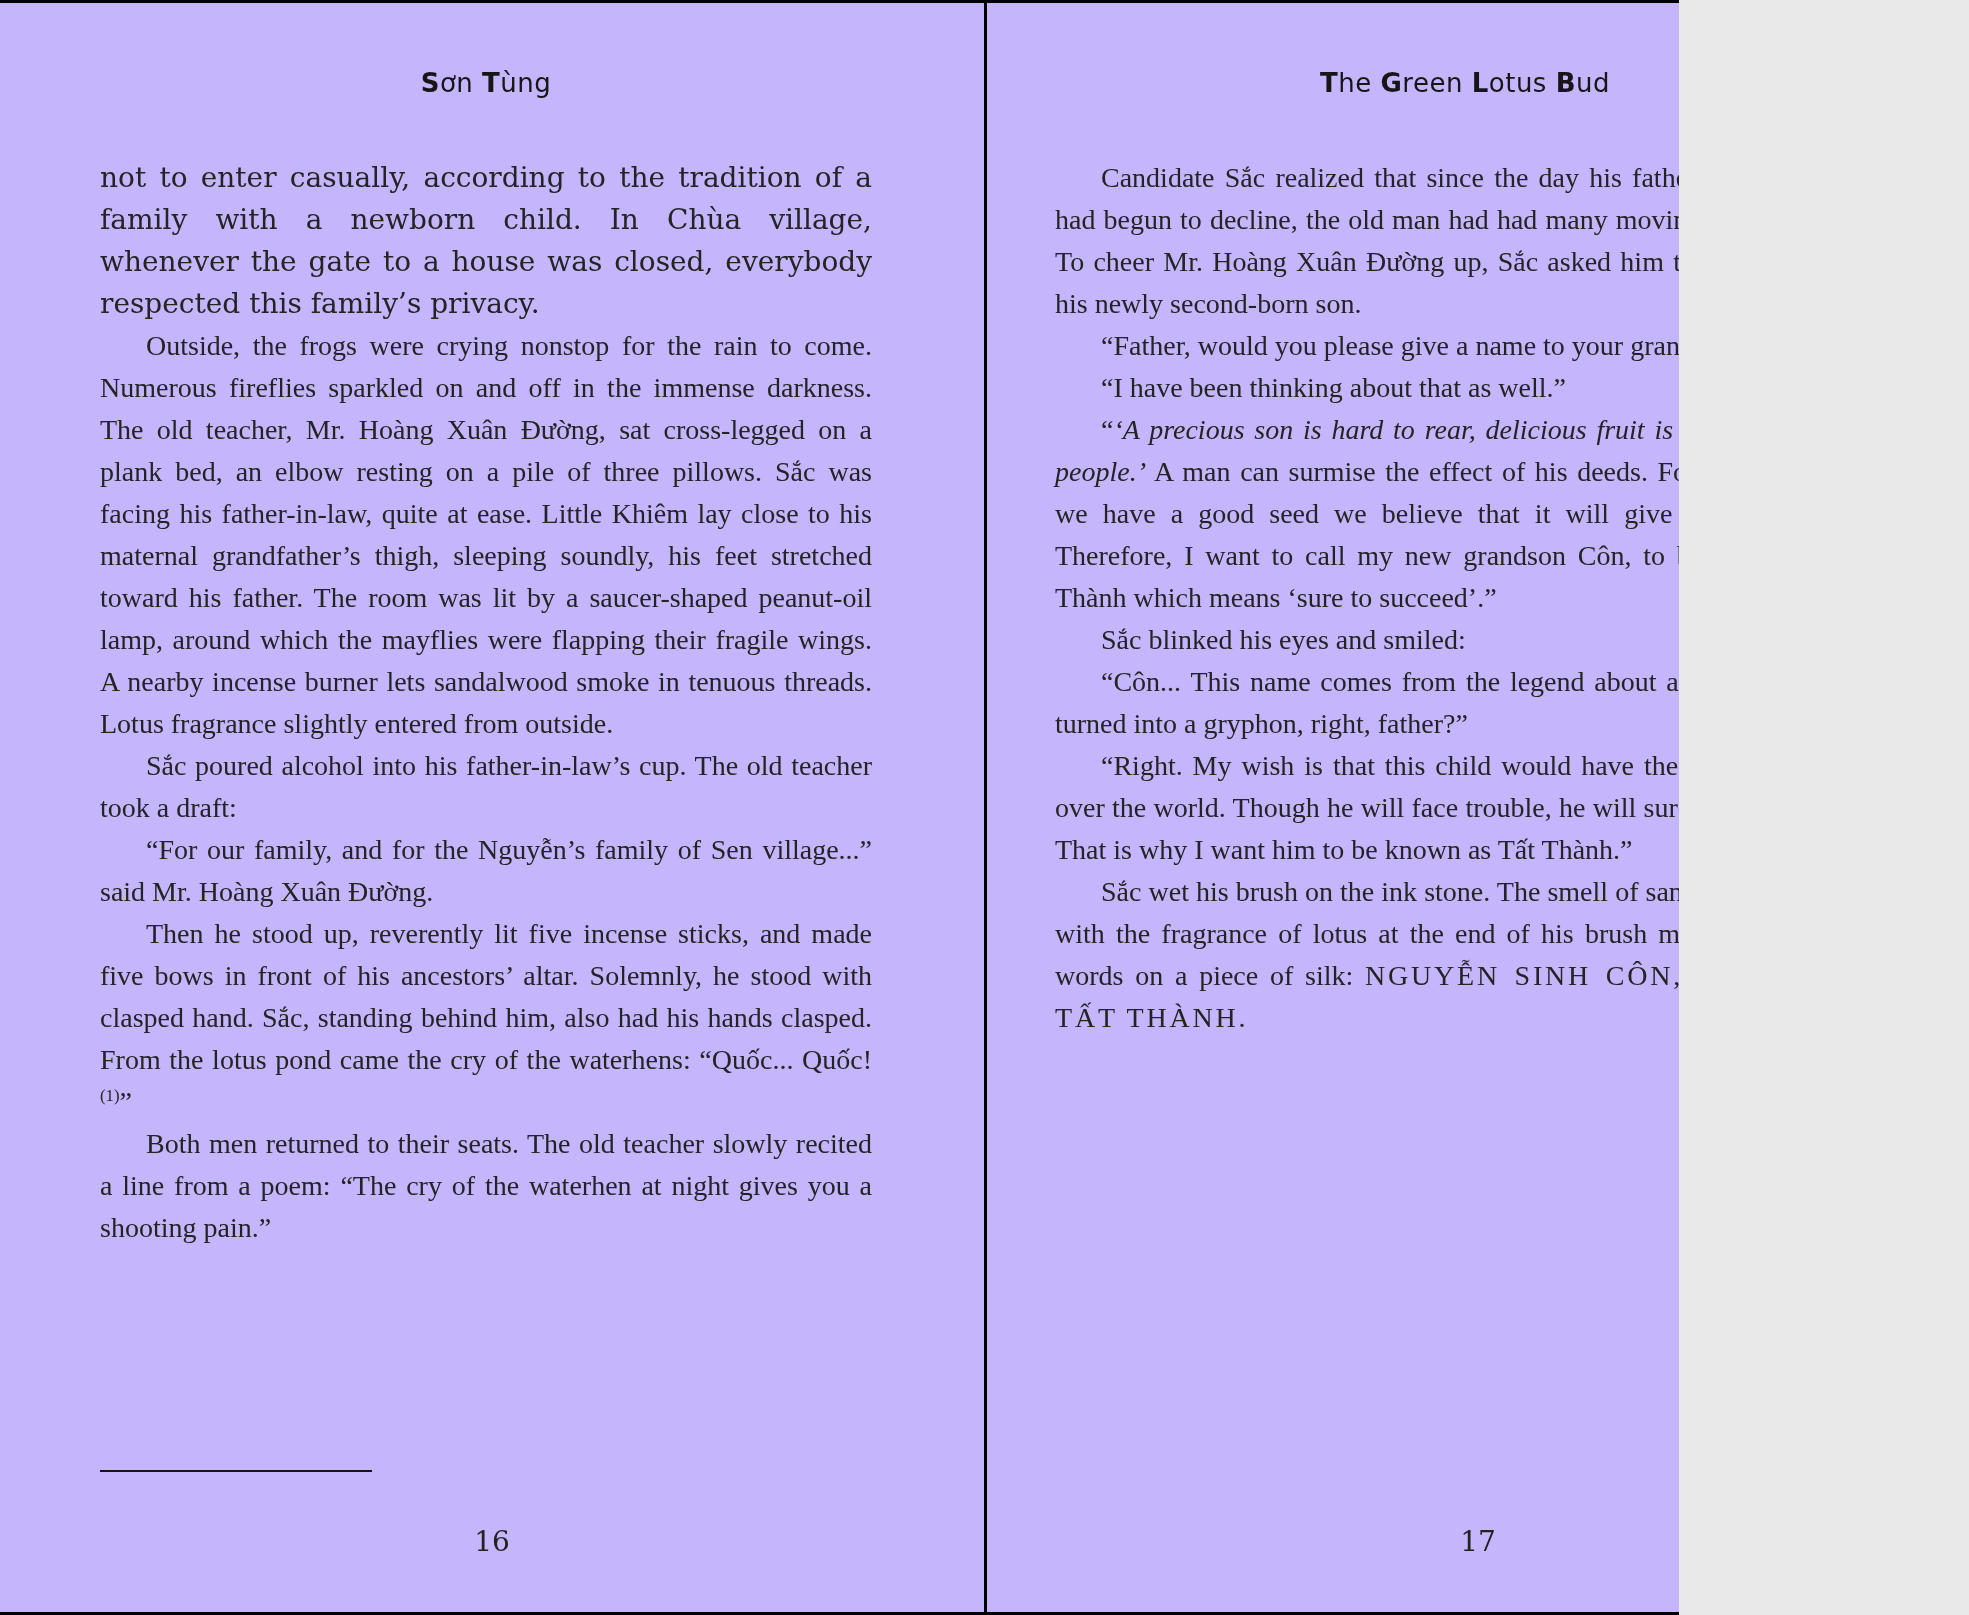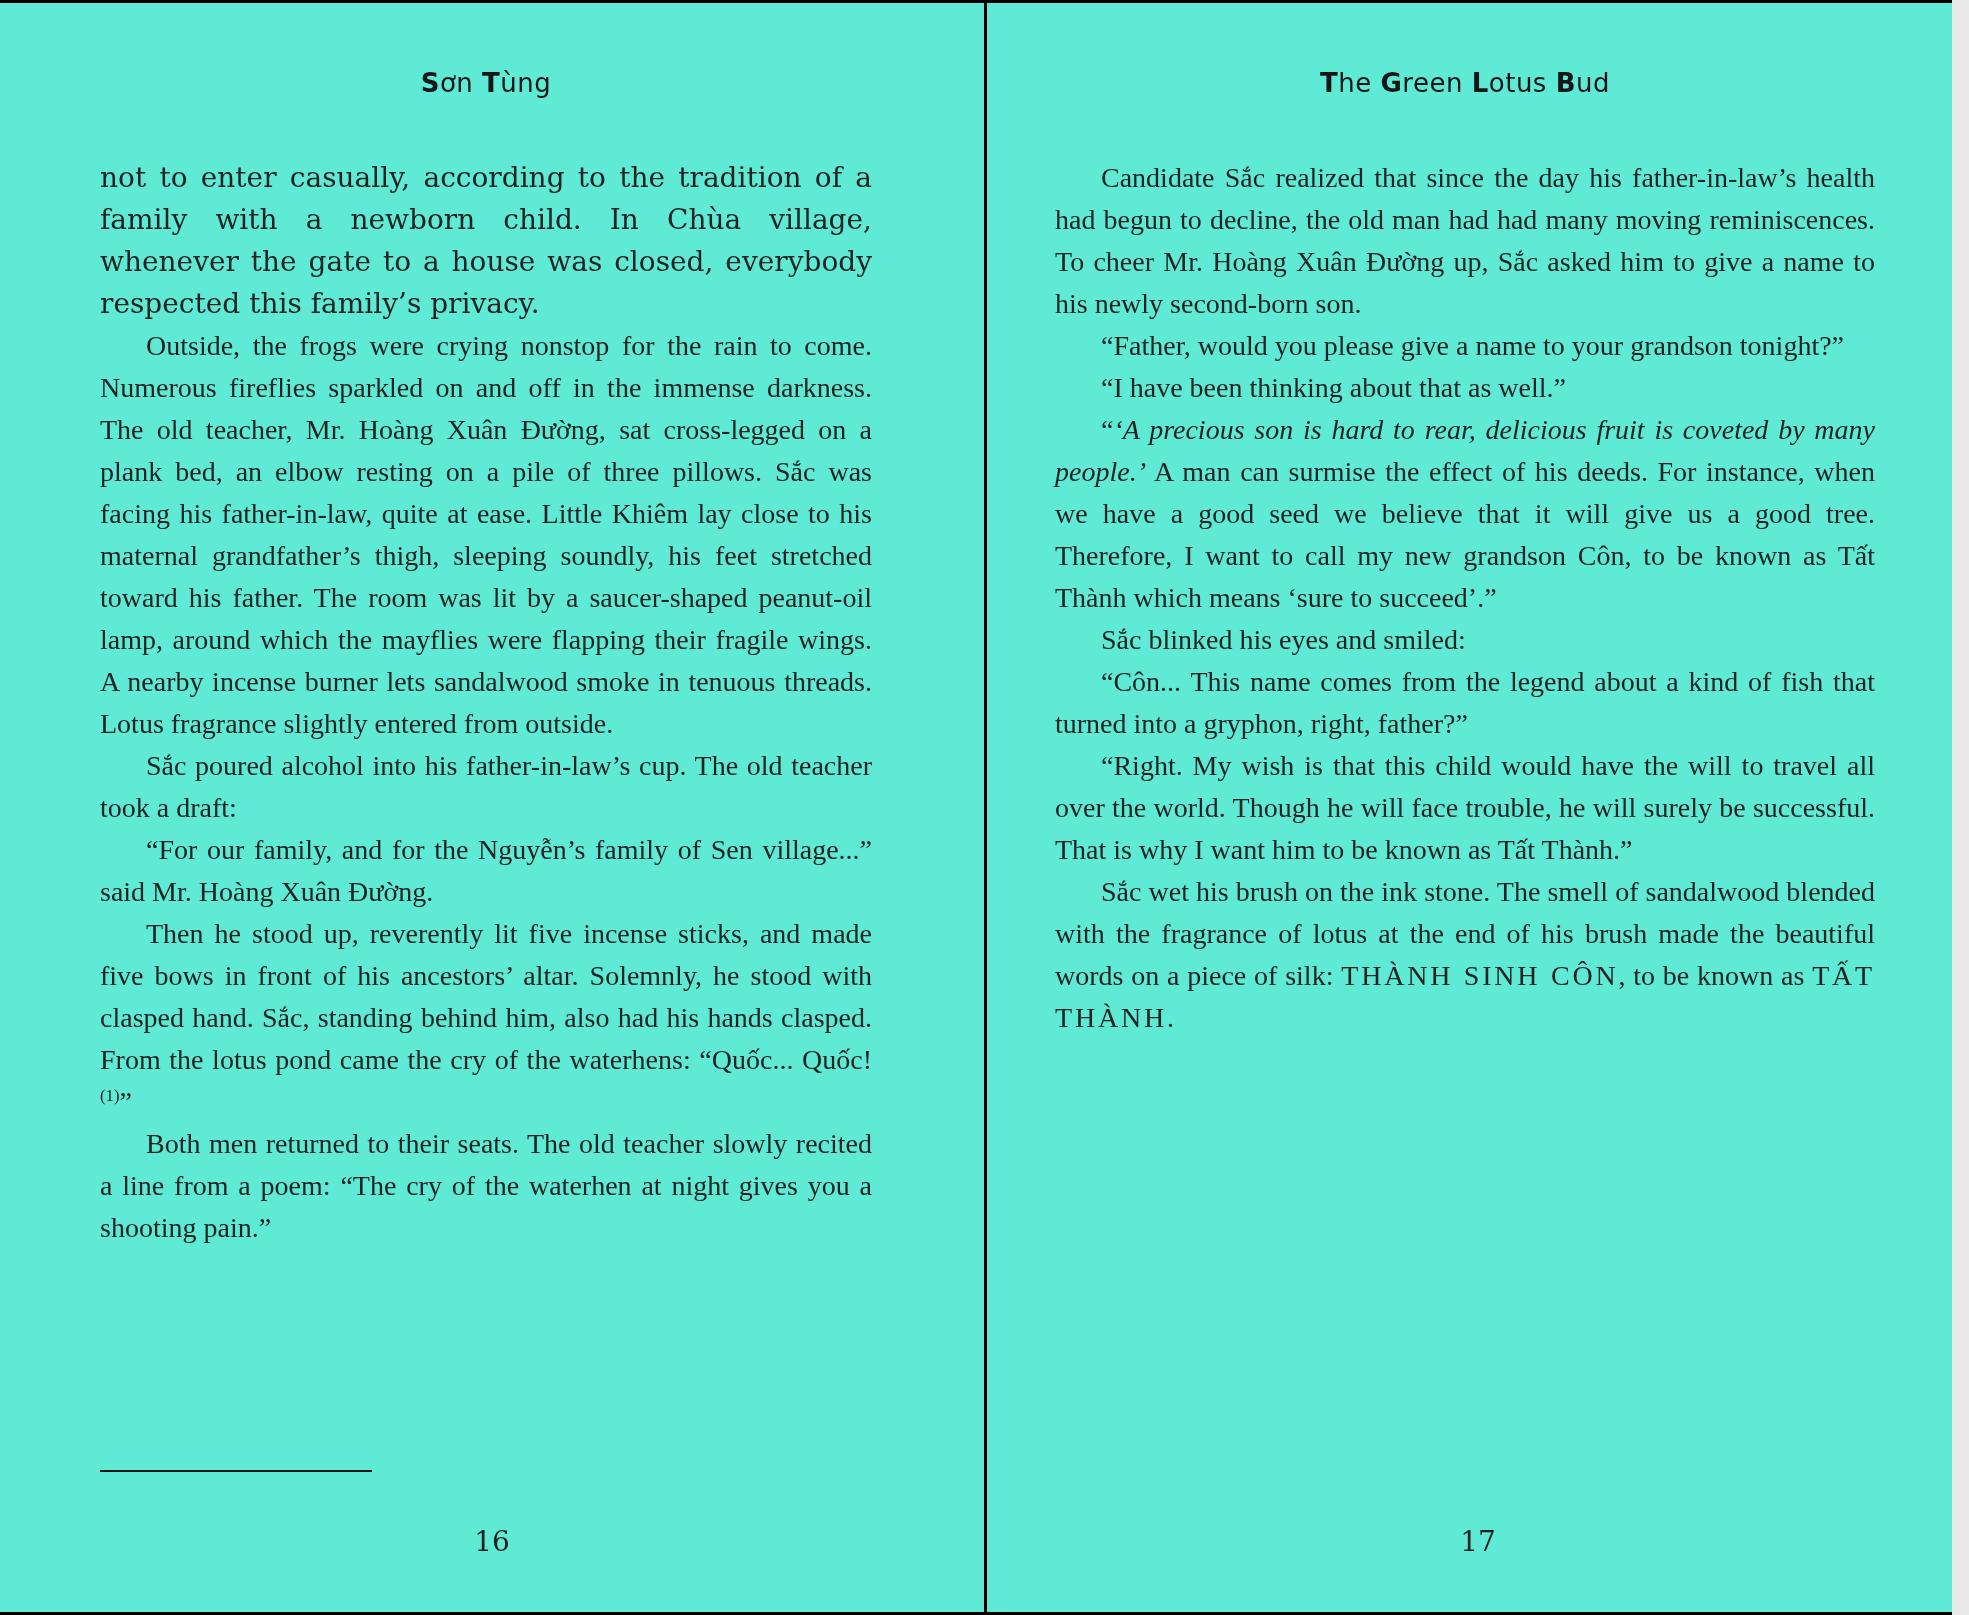--- a/index.html
+++ b/index.html
@@ -1,20 +1,20 @@
 <!DOCTYPE html>
 <html><head>
 <meta charset="utf-8">
 <style>
   html, body { margin: 0; padding: 0; background: #e9e9e9; }
   .spread {
     position: relative;
-    width: 1952px;
+    width: 1679px;
     height: 1615px;
-    background: #5eead4;
+    background: #c4b5fd;
     border-top: 3px solid #000;
     border-bottom: 3px solid #000;
     box-sizing: border-box;
     overflow: hidden;
     color: #232323;
   }
   .divider {
     position: absolute;
     left: 984px; top: 0; bottom: 0;
     width: 3px;
@@ -110,18 +110,18 @@
   <div class="page right">
     <div class="header"><span class="b">T</span><span>he </span><span class="b">G</span><span>reen </span><span class="b">L</span><span>otus </span><span class="b">B</span><span>ud</span></div>
     <div class="body">
         <p class="para indent"><span>Candidate Sắc realized that since the day his father-in-law’s health had begun to decline, the old man had had many moving reminiscences. To cheer Mr. Hoàng Xuân Đường up, Sắc asked him to give a name to his newly second-born son.</span></p>
         <p class="para indent"><span>“Father, would you please give a name to your grandson tonight?”</span></p>
         <p class="para indent"><span>“I have been thinking about that as well.”</span></p>
         <p class="para indent"><span>“</span><span class="i">‘A precious son is hard to rear, delicious fruit is coveted by many people.’</span><span> A man can surmise the effect of his deeds. For instance, when we have a good seed we believe that it will give us a good tree. Therefore, I want to call my new grandson Côn, to be known as Tất Thành which means ‘sure to succeed’.”</span></p>
         <p class="para indent"><span>Sắc blinked his eyes and smiled:</span></p>
         <p class="para indent"><span>“Côn... This name comes from the legend about a kind of fish that turned into a gryphon, right, father?”</span></p>
         <p class="para indent"><span>“Right. My wish is that this child would have the will to travel all over the world. Though he will face trouble, he will surely be successful. That is why I want him to be known as Tất Thành.”</span></p>
-        <p class="para indent"><span>Sắc wet his brush on the ink stone. The smell of sandalwood blended with the fragrance of lotus at the end of his brush made the beautiful words on a piece of silk: </span><span class="sp">THÀNH SINH CÔN</span><span>, to be known as </span><span class="sp">TẤT THÀNH.</span></p>
+        <p class="para indent"><span>Sắc wet his brush on the ink stone. The smell of sandalwood blended with the fragrance of lotus at the end of his brush made the beautiful words on a piece of silk: </span><span class="sp">NGUYỄN SINH CÔN</span><span>, to be known as </span><span class="sp">TẤT THÀNH.</span></p>
       </div>
     <div class="pagenum">17</div>
   </div>
 
 </div>
 
 </body></html>

